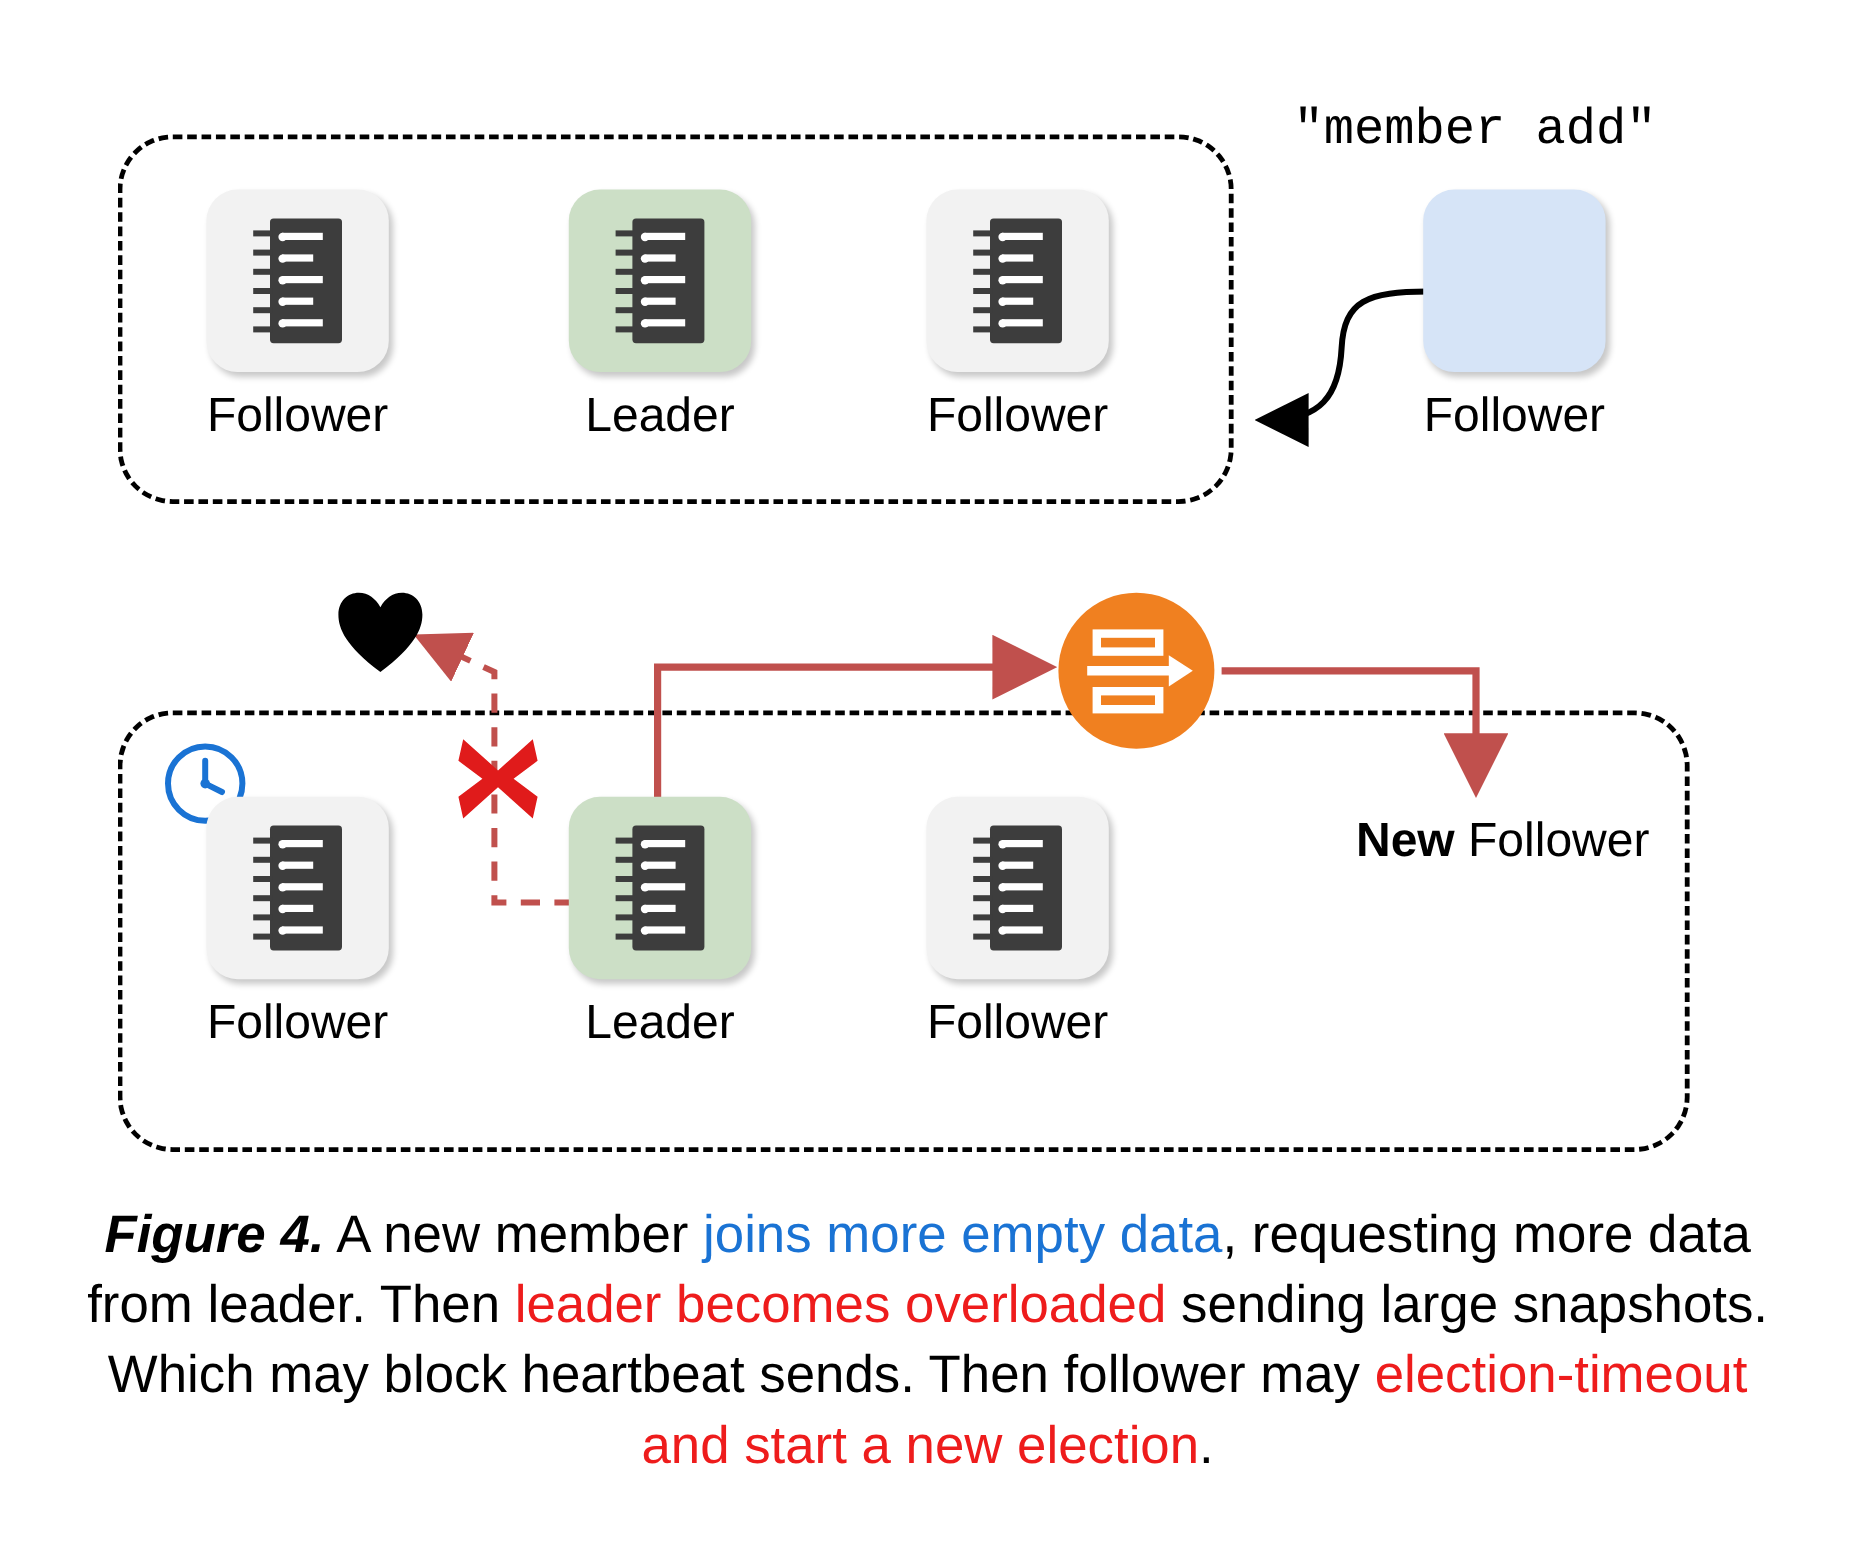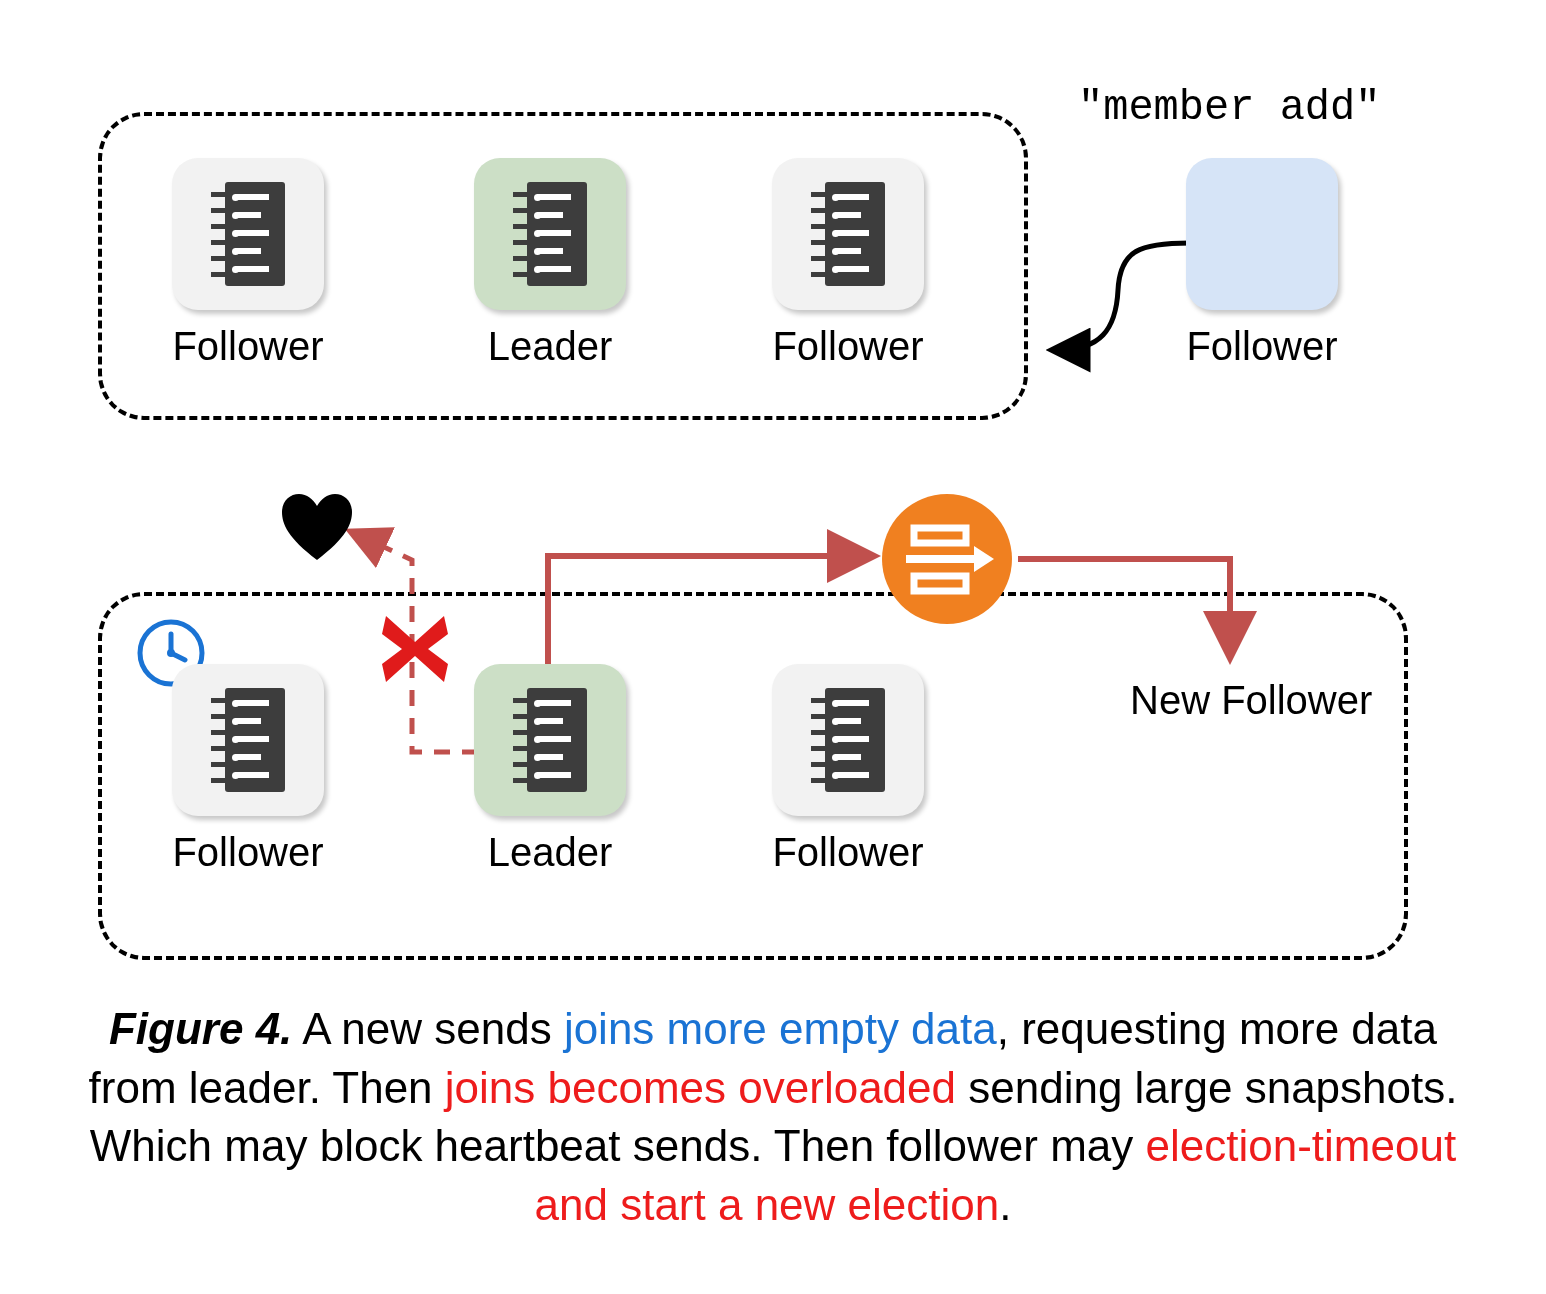--- a/index.html
+++ b/index.html
@@ -73,21 +73,21 @@
     color: #000;
     text-align: center;
     font-family: "Liberation Sans", sans-serif;
   }
   .node-label {
     margin-top: 14px;
     font-size: 40px;
     line-height: 1.1;
     white-space: nowrap;
   }
-  .node-label b { font-weight: normal; }
+  .node-label b { font-weight: bold; }
 
   
   .rack {
     position: absolute;
     left: 50%;
     top: 50%;
     transform: translate(-50%, -50%);
     width: 74px;
     height: 104px;
   }
@@ -426,16 +426,16 @@
       </div>
     </div>
     <div class="node-label">Follower</div>
   </div>
 
   <div class="node" style="left:1130px; top:664px;">
     <div class="node-label"><b>New</b><span> Follower</span></div>
   </div>
 
   <div id="caption">
-    <span class="fig">Figure 4.</span><span> A new sends </span><span class="blue">joins more empty data</span><span>, requesting more data from leader. Then </span><span class="red">joins becomes overloaded</span><span> sending large snapshots. Which may block heartbeat sends. Then follower may </span><span class="red">election-timeout and start a new election</span><span>.</span>
+    <span class="fig">Figure 4.</span><span> A new member </span><span class="blue">joins more empty data</span><span>, requesting more data from leader. Then </span><span class="red">leader becomes overloaded</span><span> sending large snapshots. Which may block heartbeat sends. Then follower may </span><span class="red">election-timeout and start a new election</span><span>.</span>
   </div>
 
 </div>
 
 </body></html>

